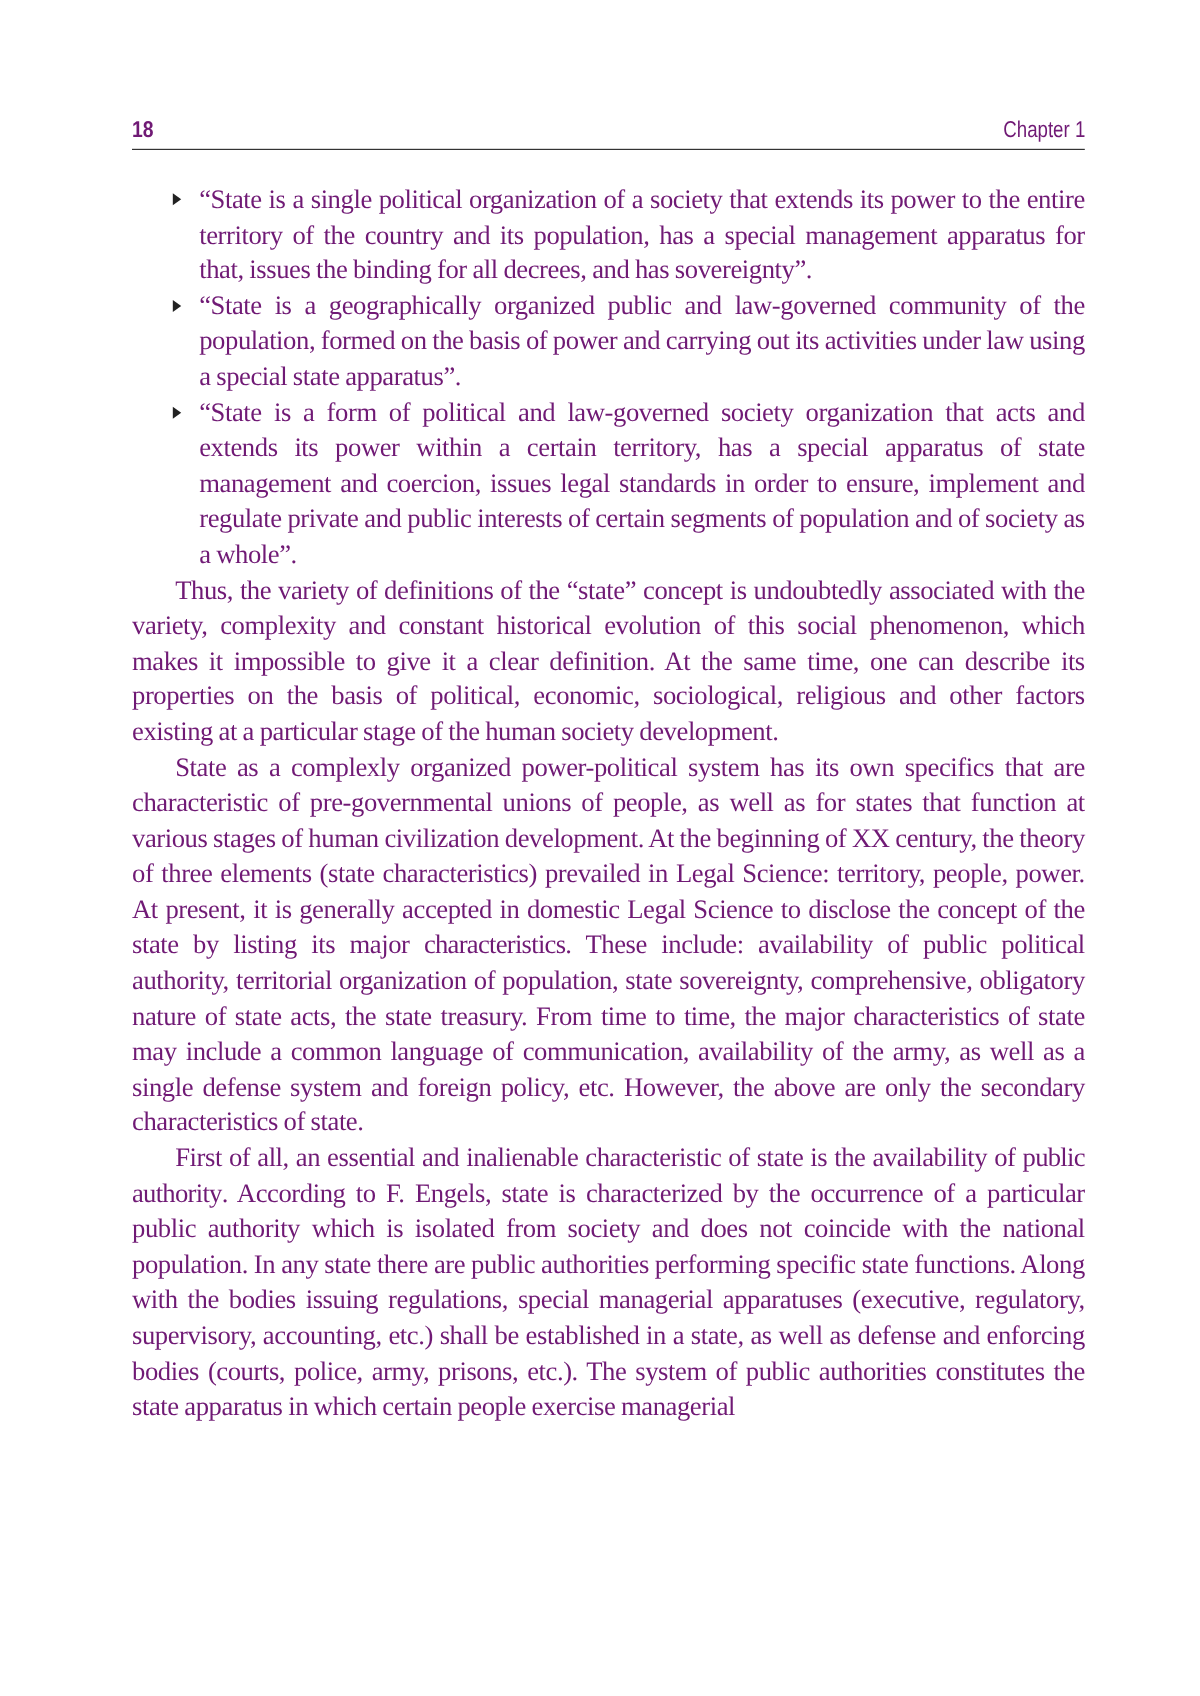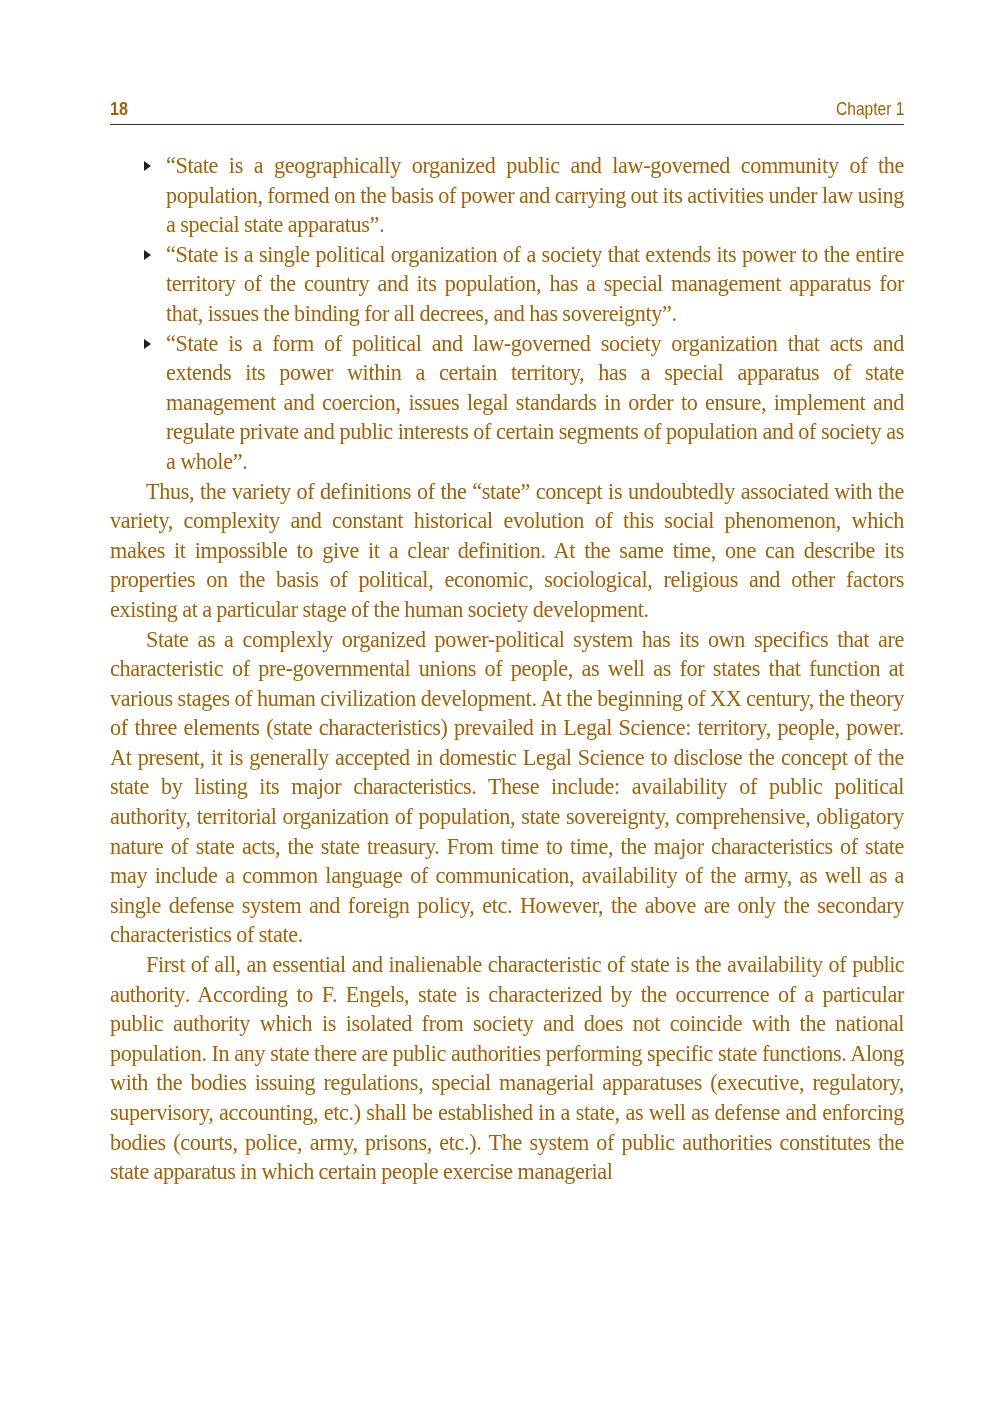--- a/index.html
+++ b/index.html
@@ -1,19 +1,19 @@
 <!DOCTYPE html>
 <html><head>
 <meta charset="utf-8">
 <style>
   html, body { margin: 0; padding: 0; background: #ffffff; }
   body { width: 1000px; height: 1413px; position: relative; overflow: hidden; }
   .page {
     position: absolute; left: 110px; top: 98px; width: 794px;
-    color: #a16207;
+    color: #701a75;
   }
   .header {
     display: flex; justify-content: space-between; align-items: flex-end;
     font-family: "Liberation Sans", sans-serif;
     font-size: 19px; line-height: 22px;
     padding-bottom: 4px;
     border-bottom: 1.5px solid #333;
   }
   .header .pnum { font-weight: bold; transform: scaleX(0.85); transform-origin: left bottom; }
   .header .chap { transform: scaleX(0.82); transform-origin: right bottom; }
@@ -43,25 +43,25 @@
 <div class="page">
   <div class="header">
     <span class="pnum">18</span>
     <span class="chap">Chapter 1</span>
   </div>
 
   <div class="body">
     <ul class="bullets">
       <li>
         <span class="marker"></span>
-        <span>“State is a geographically organized public and law-governed community of the population, formed on the basis of power and carrying out its activities under law using a special state apparatus”.</span>
+        <span>“State is a single political organization of a society that extends its power to the entire territory of the country and its population, has a special management apparatus for that, issues the binding for all decrees, and has sovereignty”.</span>
       </li>
       <li>
         <span class="marker"></span>
-        <span>“State is a single political organization of a society that extends its power to the entire territory of the country and its population, has a special management apparatus for that, issues the binding for all decrees, and has sovereignty”.</span>
+        <span>“State is a geographically organized public and law-governed community of the population, formed on the basis of power and carrying out its activities under law using a special state apparatus”.</span>
       </li>
       <li>
         <span class="marker"></span>
         <span>“State is a form of political and law-governed society organization that acts and extends its power within a certain territory, has a special apparatus of state management and coercion, issues legal standards in order to ensure, implement and regulate private and public interests of certain segments of population and of society as a whole”.</span>
       </li>
     </ul>
 
     <p>Thus, the variety of definitions of the “state” concept is undoubtedly associated with the variety, complexity and constant historical evolution of this social phenomenon, which makes it impossible to give it a clear definition. At the same time, one can describe its properties on the basis of political, economic, sociological, religious and other factors existing at a particular stage of the human society development.</p>
 
     <p><span>State as a complexly organized power-political system has its own specifics that are characteristic of pre-governmental unions of people, as well as for states that function at various stages of human civilization development. At the beginning of XX century, the theory of three elements (state characteristics) prevailed in Legal Science: territory, people, power. At present, it is generally accepted in domestic Legal Science to disclose the concept of the state by listing its major </span><b>characteristics</b><span>. These include: availability of public political authority, territorial organization of population, state sovereignty, comprehensive, obligatory nature of state acts, the state treasury. From time to time, the major characteristics of state may include a common language of communication, availability of the army, as well as a single defense system and foreign policy, etc. However, the above are only the secondary characteristics of state.</span></p>

